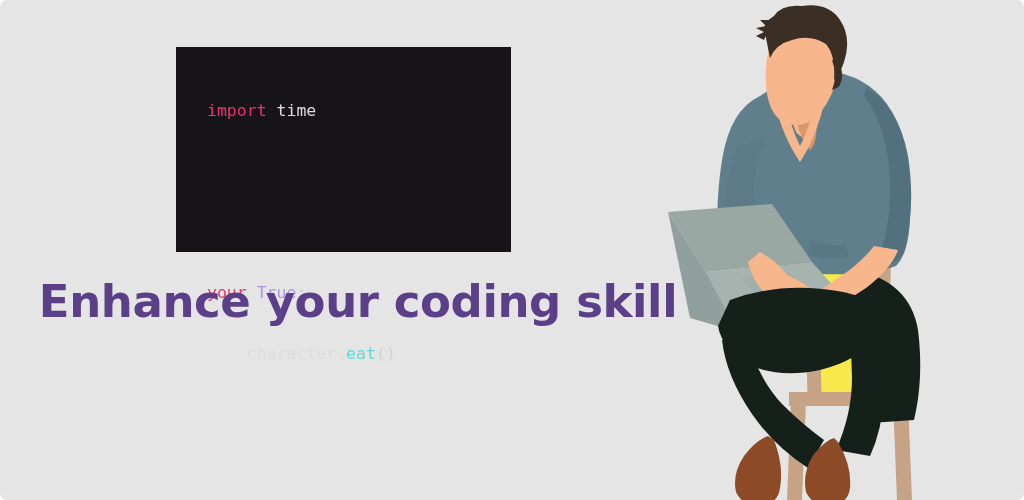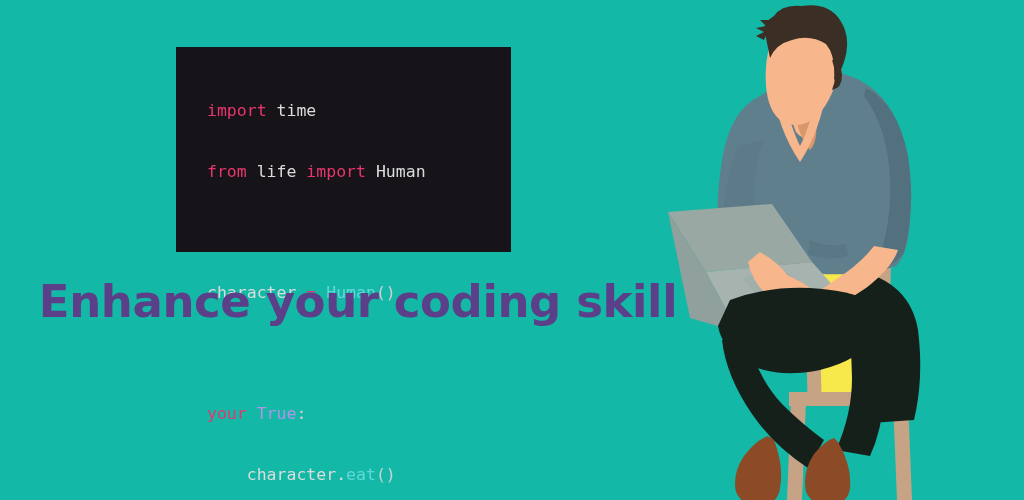--- a/index.html
+++ b/index.html
@@ -70,28 +70,26 @@
     left: 660px;
     top: 0px;
     width: 364px;
     height: 500px;
   }
   #illustration svg { display: block; width: 364px; height: 500px; }
 </style>
 </head>
 <body>
 
-<div id="banner" style="background: #14b8a6;">
+<div id="banner" style="background: #e5e5e5; border-radius: 7px;">
 
   <div id="code-card" style="background: rgb(22, 20, 24);">
     <div id="code-block">
       <span class="ln"><span class="tok-kw">import</span><span class="tok-id"> time</span></span>
-      <span class="ln"><span class="tok-kw">from</span><span class="tok-id"> life </span><span class="tok-kw">import</span><span class="tok-id"> Human</span></span>
       <span class="ln"> </span>
-      <span class="ln"><span class="tok-id">character </span><span class="tok-op">=</span><span class="tok-cls"> Human</span><span class="tok-pun">()</span></span>
       <span class="ln"> </span>
       <span class="ln"><span class="tok-kw">your</span><span class="tok-const"> True</span><span class="tok-pun">:</span></span>
       <span class="ln"><span class="tok-id">    character.</span><span class="tok-fn">eat</span><span class="tok-pun">()</span></span>
       
       
     </div>
   </div>
 
   <div id="headline" style="color: rgb(91, 64, 137);">
     <span class="hl-line">Enhance your coding skill</span>

